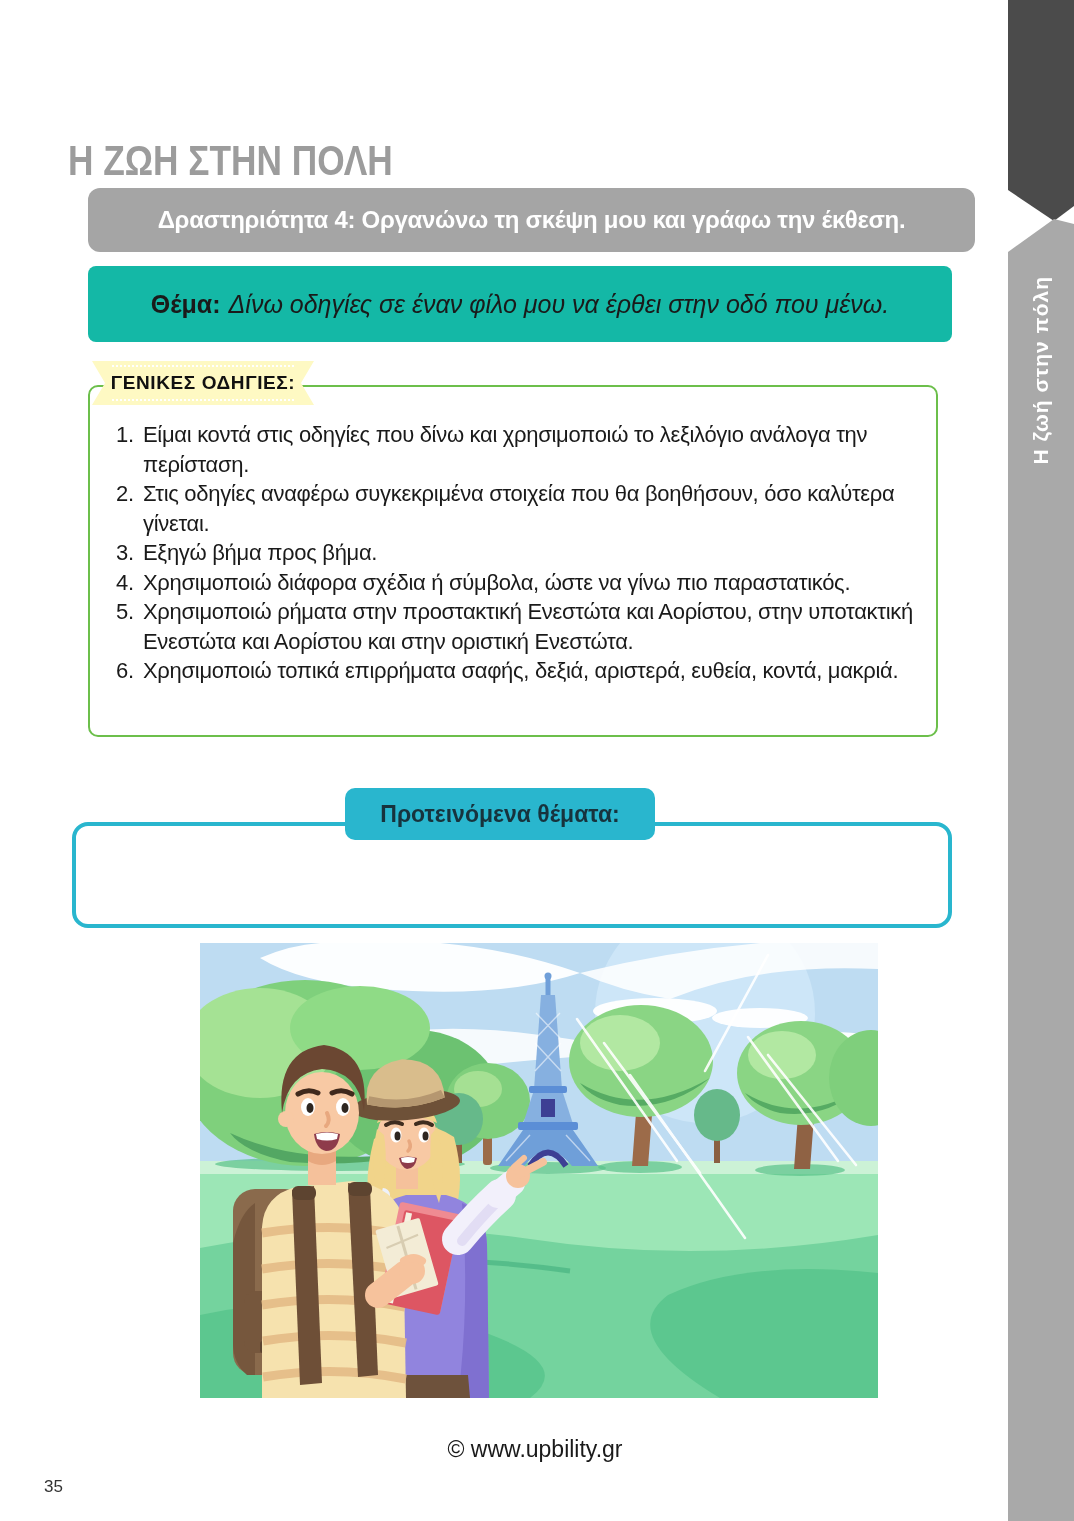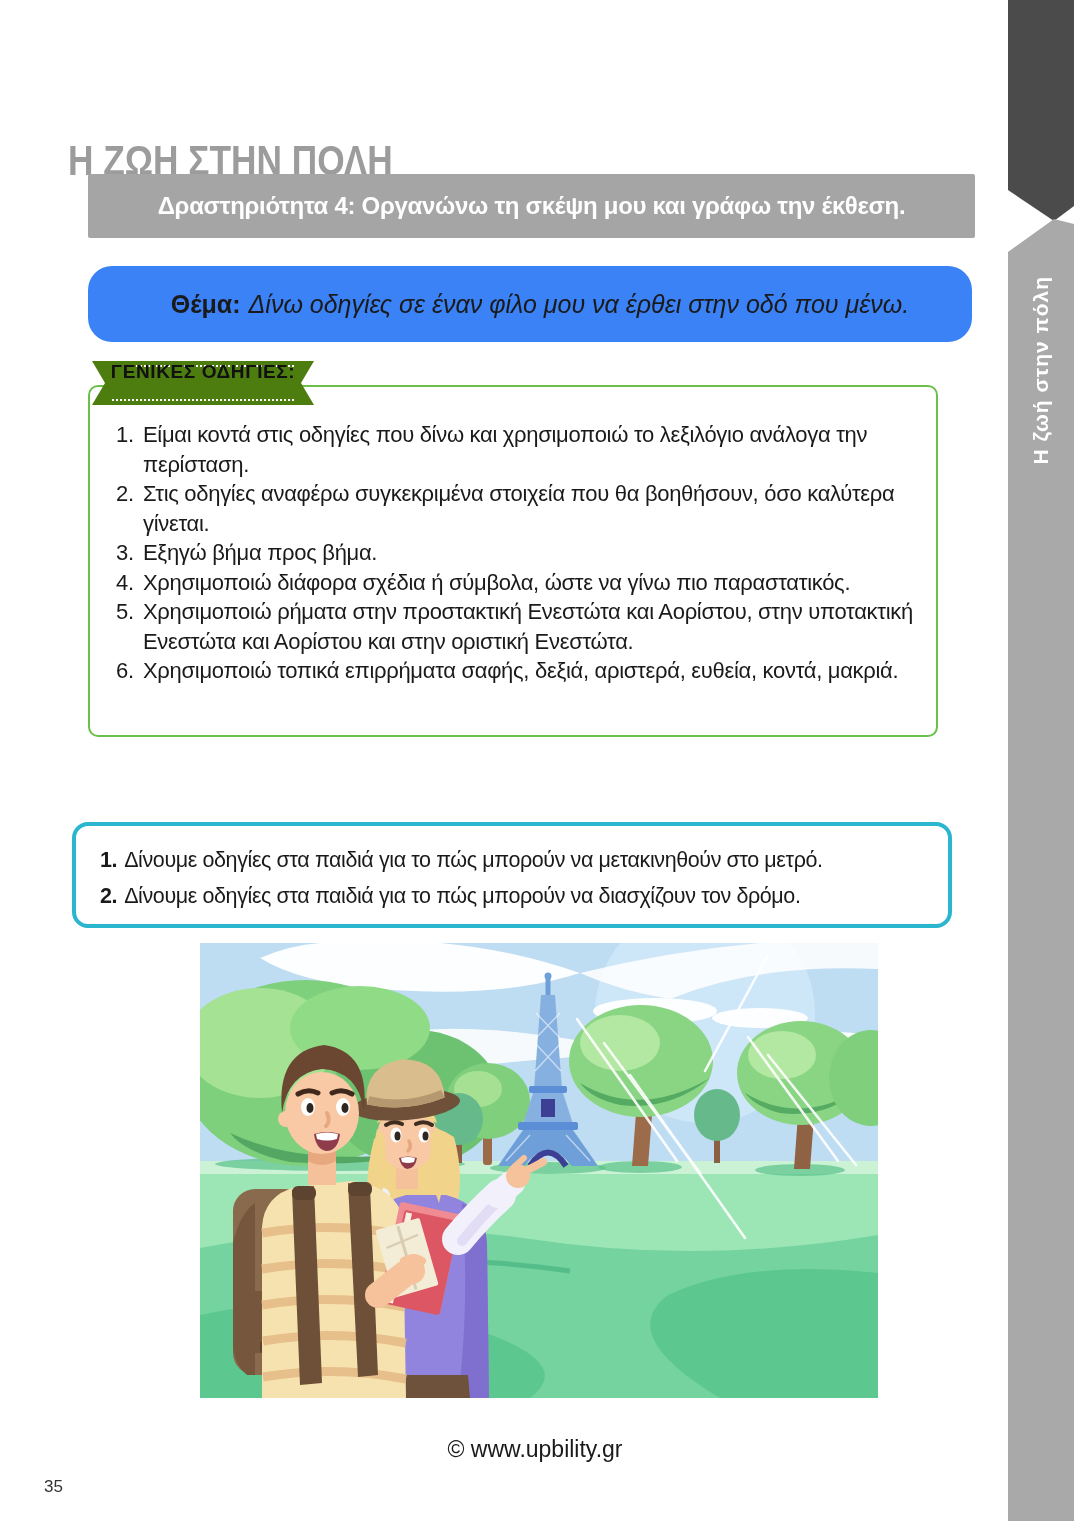--- a/index.html
+++ b/index.html
@@ -15,37 +15,37 @@
   .sidebar-label-wrap{position:absolute;top:250px;left:0;width:66px;height:240px;
     display:flex;align-items:center;justify-content:center;}
   .sidebar-label{writing-mode:vertical-rl;transform:rotate(180deg);color:#ffffff;
     font-size:21px;font-weight:bold;letter-spacing:1px;white-space:nowrap;}
 
   
   .page-title{position:absolute;left:68px;top:136px;font-size:43px;font-weight:bold;
     color:#9c9c9c;letter-spacing:0;transform:scaleX(0.82);transform-origin:left center;white-space:nowrap;}
 
   
-  .banner{position:absolute;left:88px;top:174px;width:887px;height:64px;background:#a5a5a5;
-    border-radius:2px;display:flex;align-items:center;justify-content:center;}
+  .banner{position:absolute;left:88px;top:188px;width:887px;height:64px;background:#a5a5a5;
+    border-radius:12px;display:flex;align-items:center;justify-content:center;}
   .banner-text{color:#ffffff;font-size:24px;font-weight:bold;letter-spacing:-0.3px;}
 
   
-  .theme-box{position:absolute;left:88px;top:266px;width:864px;height:76px;background:#3b82f6;
-    border-radius:24px;display:flex;align-items:center;justify-content:center;padding-left:20px;}
+  .theme-box{position:absolute;left:88px;top:266px;width:864px;height:76px;background:#14b8a6;
+    border-radius:8px;display:flex;align-items:center;justify-content:center;}
   .theme-box .inner{font-size:25px;color:#1a1a1a;}
   .theme-label{font-weight:bold;margin-right:8px;}
   .theme-text{font-style:italic;}
 
   
   .gi-box{position:absolute;left:88px;top:385px;width:850px;height:352px;border:2.5px solid #6cbf4b;
     border-radius:10px;background:#fff;box-sizing:border-box;}
-  .ribbon{position:absolute;left:92px;top:361px;width:222px;height:44px;background:#4d7c0f;z-index:3;
+  .ribbon{position:absolute;left:92px;top:361px;width:222px;height:44px;background:#fef9c3;z-index:3;
     clip-path:polygon(0 0,100% 0,calc(100% - 13px) 50%,100% 100%,0 100%,13px 50%);
-    display:flex;align-items:flex-start;justify-content:center;}
+    display:flex;align-items:center;justify-content:center;}
   .ribbon-dots{position:absolute;left:20px;right:20px;top:4px;bottom:4px;
     border-top:2.5px dotted #ffffff;border-bottom:2.5px dotted #ffffff;pointer-events:none;}
   .ribbon-text{position:relative;font-size:19px;font-weight:bold;color:#111;letter-spacing:0.6px;}
   .gi-list{position:absolute;left:116px;top:420px;width:800px;margin:0;padding:0;list-style:none;}
   .gi-list li{display:flex;font-size:22px;line-height:29.5px;color:#1a1a1a;letter-spacing:-0.3px;}
   .gi-list .num{flex:0 0 27px;}
   .gi-list .txt{flex:1;}
 
   
   .st-label{position:absolute;left:345px;top:788px;width:310px;height:52px;background:#29b6ce;
@@ -122,30 +122,23 @@
         <span class="txt">Χρησιμοποιώ ρήματα στην προστακτική Ενεστώτα και Αορίστου, στην υποτακτική Ενεστώτα και Αορίστου και στην οριστική Ενεστώτα.</span>
       </li>
 
       <li>
         <span class="num">6.</span>
         <span class="txt">Χρησιμοποιώ τοπικά επιρρήματα σαφής, δεξιά, αριστερά, ευθεία, κοντά, μακριά.</span>
       </li>
     </ol>
 
   <div class="st-box"></div>
-  <ol class="st-list">
-
-      <li>
-        <span class="num">1.</span><span>Δίνουμε οδηγίες στα παιδιά για το πώς μπορούν να μετακινηθούν στο μετρό.</span>
-      </li>
-
-      <li>
-        <span class="num">2.</span><span>Δίνουμε οδηγίες στα παιδιά για το πώς μπορούν να διασχίζουν τον δρόμο.</span>
-      </li>
-    </ol>
+  <div class="st-label">
+    <span>Προτεινόμενα θέματα:</span>
+  </div>
 
   <div class="illus">
     <svg viewBox="0 0 678 455" width="678" height="455">
       <defs>
           <clipPath id="frame">
             <rect width="678" height="455"></rect>
           </clipPath>
         </defs>
       <g clip-path="url(#frame)">
 

